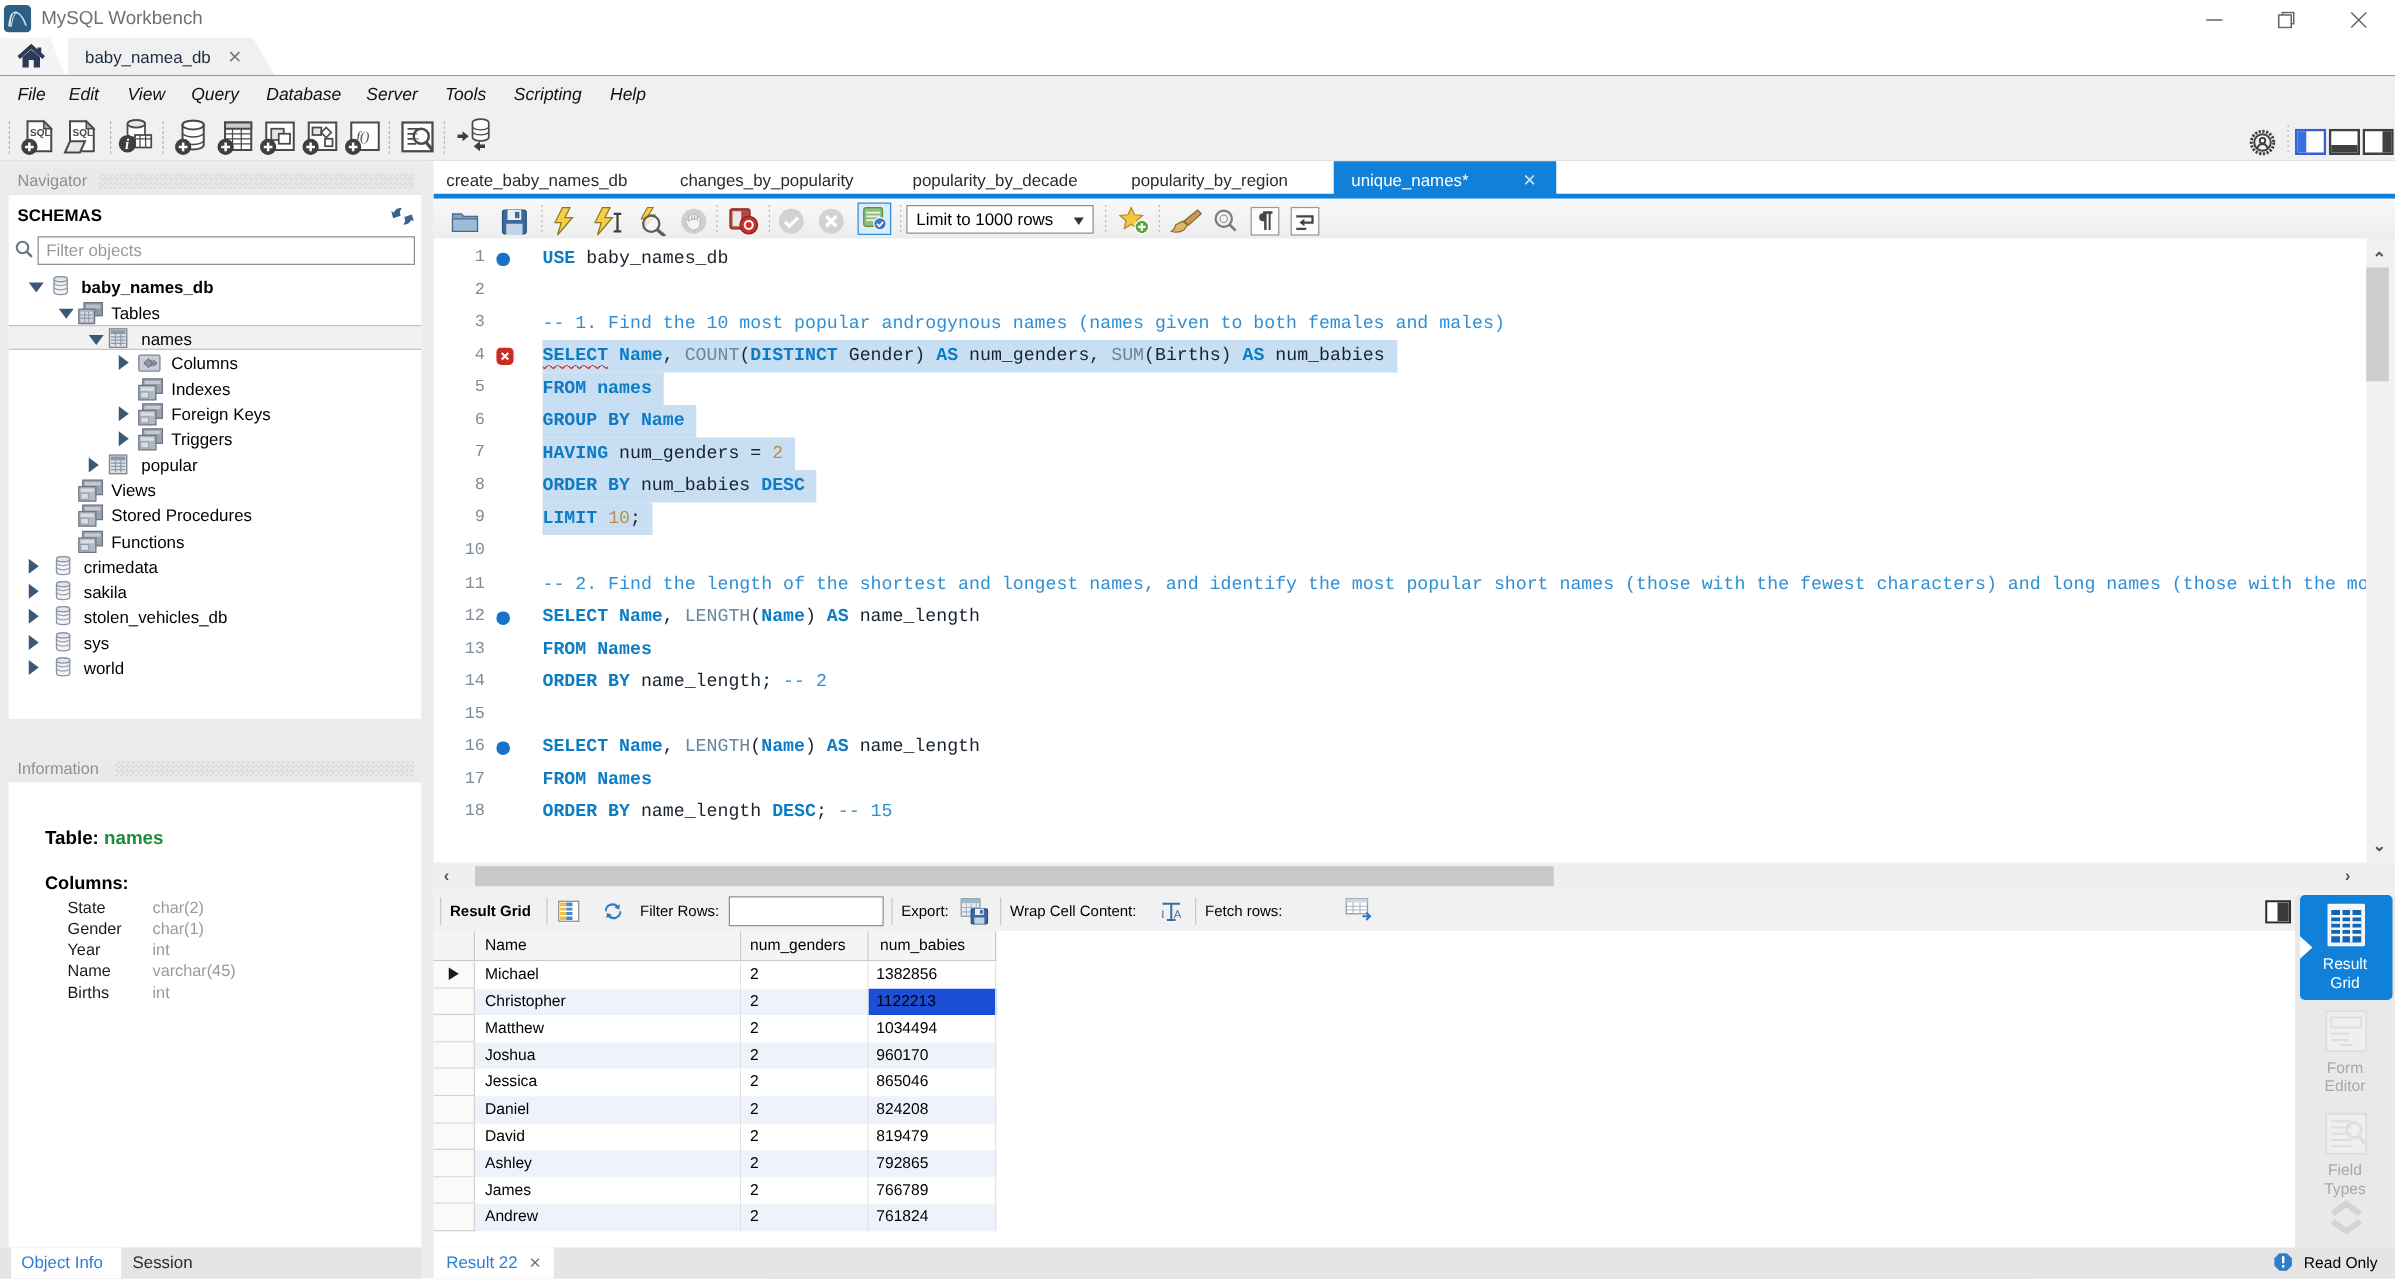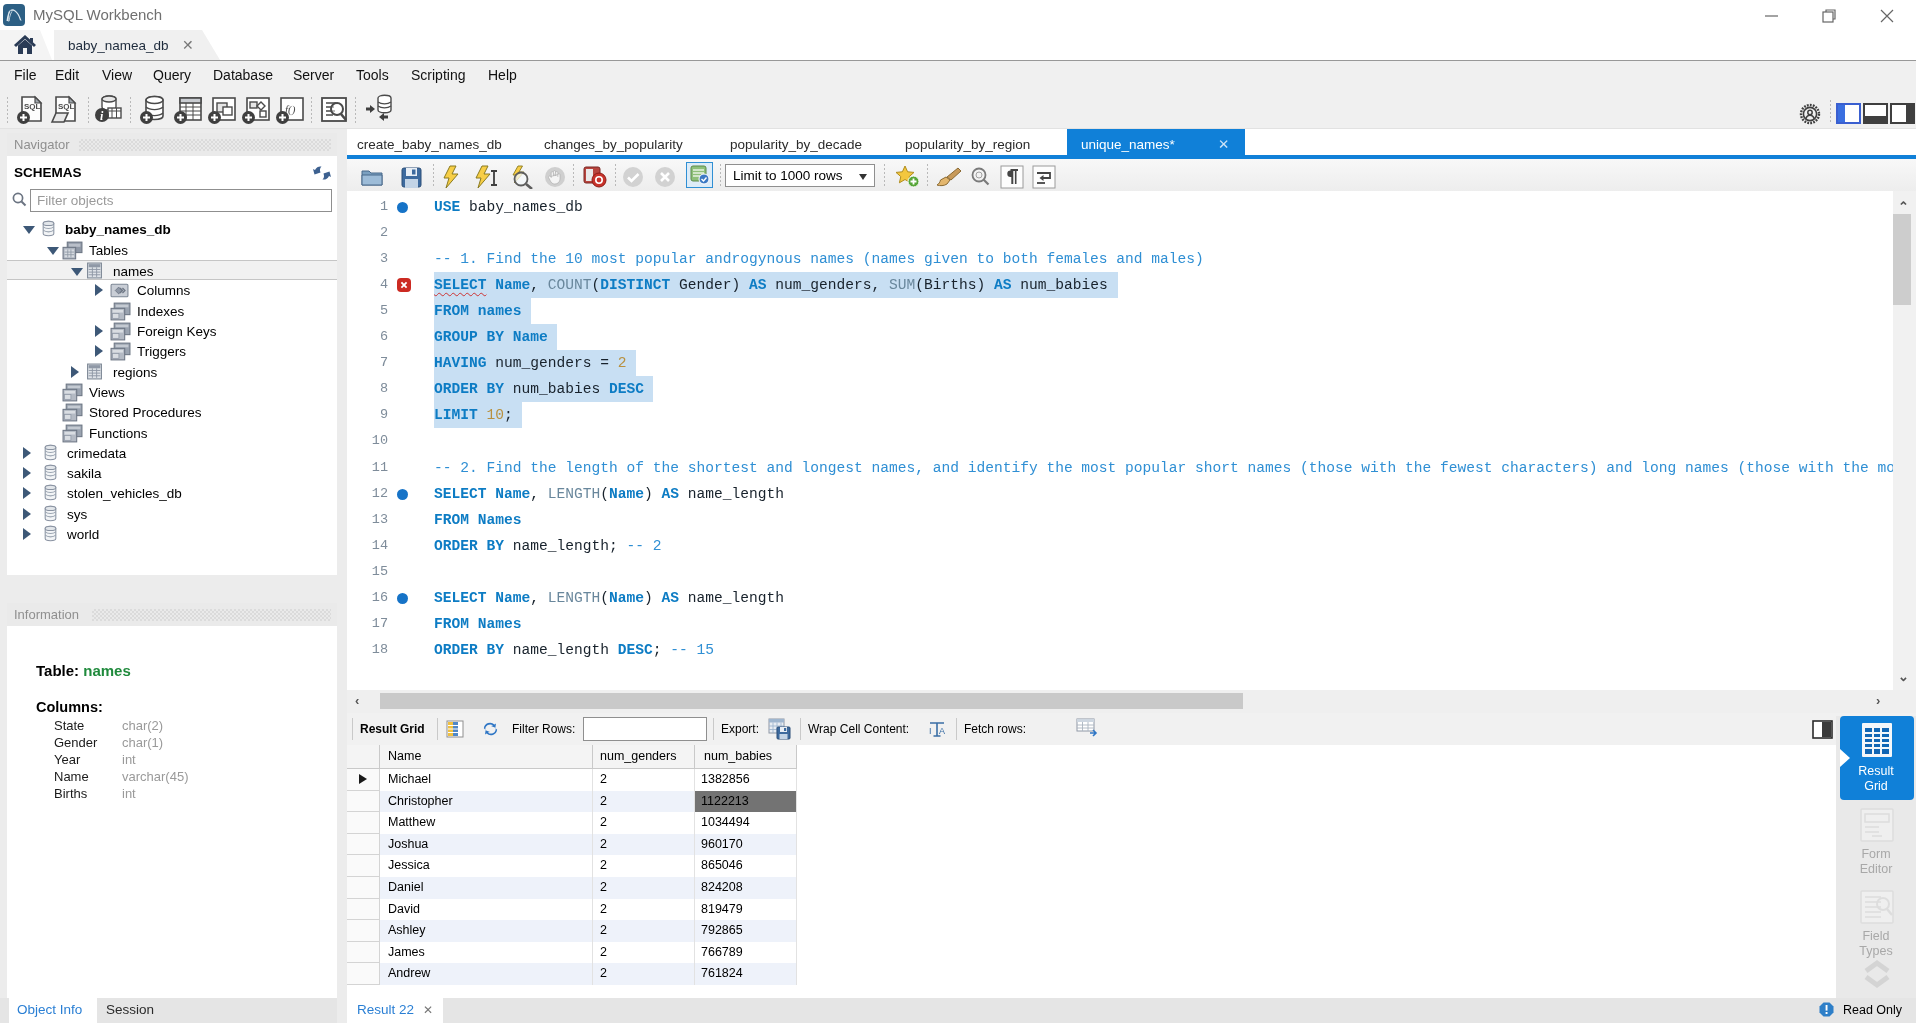--- a/index.html
+++ b/index.html
@@ -15,21 +15,21 @@
 
 
 #tabstrip { left:0; top:30px; width:1916px; height:31px; background:#fff; border-bottom:1px solid #989898; }
 .ftab { top:0; height:30px; }
 #hometab { left:0; width:52px; background:#f4f4f4; clip-path:polygon(0 0, 40px 0, 52px 100%, 0 100%); }
 #filetab { left:54px; width:166px; background:#f0f0f0; clip-path:polygon(0 0, 148px 0, 166px 100%, 0 100%);text-decoration:underline; }
 #filetab span.t { position:absolute; left:14px; top:8px; font-size:13.5px; color:#1e2b3c; }
 #filetab span.x { position:absolute; left:128px; top:7px; font-size:14px; color:#777; }
 
 
-#menubar { left:0; top:61px; width:1916px; height:29px; background:#f0f0f0; }
+#menubar { left:0; top:61px; width:1916px; height:29px; background:#f0f0f0;font-style:italic; }
 #menubar span { position:absolute; top:6px; font-size:14px; color:#111; }
 
 
 #toolbar { left:0; top:90px; width:1916px; height:39px; background:#f0f0f0; border-bottom:1px solid #e2e2e2; }
 .tsep { position:absolute; top:7px; width:1px; height:26px;
   background-image:repeating-linear-gradient(to bottom,#b9b9b9 0 2px,transparent 2px 4px); }
 
 
 #main { left:0; top:129px; width:1916px; height:894px; background:#ececec; }
 
@@ -338,21 +338,21 @@
           <svg class="tw" style="left:103px;top:1px" width="21" height="19">
             <use href="#i-cards"></use>
           </svg>
           <span class="tw" style="left:130px">Triggers</span>
         </div>
     <div class="tree-row" style="top:233px">
           <span class="tri tri-r tw" style="left:64px;top:4px"></span>
           <svg class="tw" style="left:79px;top:1px" width="17" height="17">
             <use href="#i-table"></use>
           </svg>
-          <span class="tw" style="left:106px">regions</span>
+          <span class="tw" style="left:106px">popular</span>
         </div>
     <div class="tree-row" style="top:253px">
           <svg class="tw" style="left:55px;top:1px" width="21" height="19">
             <use href="#i-cards"></use>
           </svg>
           <span class="tw" style="left:82px">Views</span>
         </div>
     <div class="tree-row" style="top:273px">
           <svg class="tw" style="left:55px;top:1px" width="21" height="19">
             <use href="#i-cards"></use>
@@ -629,21 +629,21 @@
             <div class="abs" style="left:348px;top:24px;width:102px;height:21.6px;background:#ffffff;border-right:1px solid #e2e2e2">
               <span class="abs" style="left:6px;top:3px">1382856</span>
             </div>
             <div class="abs" style="left:0;top:45.6px;width:33px;height:21.6px;background:#fafafa;border-right:1px solid #d4d4d4;border-bottom:1px solid #d4d4d4"></div>
             <div class="abs" style="left:33px;top:45.6px;width:213px;height:21.6px;background:#eef2fa;border-right:1px solid #e2e2e2">
               <span class="abs" style="left:8px;top:3px">Christopher</span>
             </div>
             <div class="abs" style="left:246px;top:45.6px;width:102px;height:21.6px;background:#eef2fa;border-right:1px solid #e2e2e2">
               <span class="abs" style="left:7px;top:3px">2</span>
             </div>
-            <div class="abs" style="left:348px;top:45.6px;width:102px;height:21.6px;background:#737373;border-right:1px solid #e2e2e2">
+            <div class="abs" style="left:348px;top:45.6px;width:102px;height:21.6px;background:#1d4ed8;border-right:1px solid #e2e2e2">
               <span class="abs" style="left:6px;top:3px">1122213</span>
             </div>
             <div class="abs" style="left:0;top:67.2px;width:33px;height:21.6px;background:#fafafa;border-right:1px solid #d4d4d4;border-bottom:1px solid #d4d4d4"></div>
             <div class="abs" style="left:33px;top:67.2px;width:213px;height:21.6px;background:#ffffff;border-right:1px solid #e2e2e2">
               <span class="abs" style="left:8px;top:3px">Matthew</span>
             </div>
             <div class="abs" style="left:246px;top:67.2px;width:102px;height:21.6px;background:#ffffff;border-right:1px solid #e2e2e2">
               <span class="abs" style="left:7px;top:3px">2</span>
             </div>
             <div class="abs" style="left:348px;top:67.2px;width:102px;height:21.6px;background:#ffffff;border-right:1px solid #e2e2e2">

